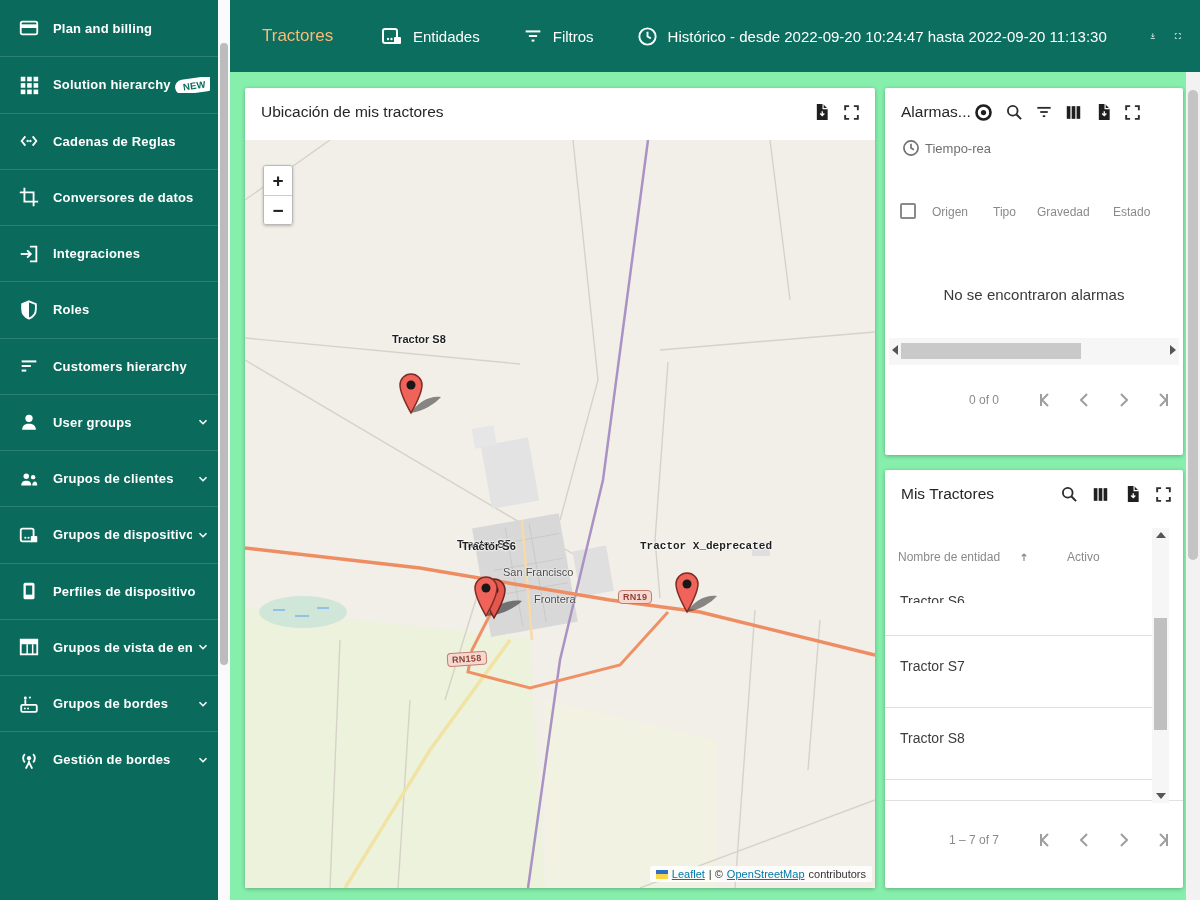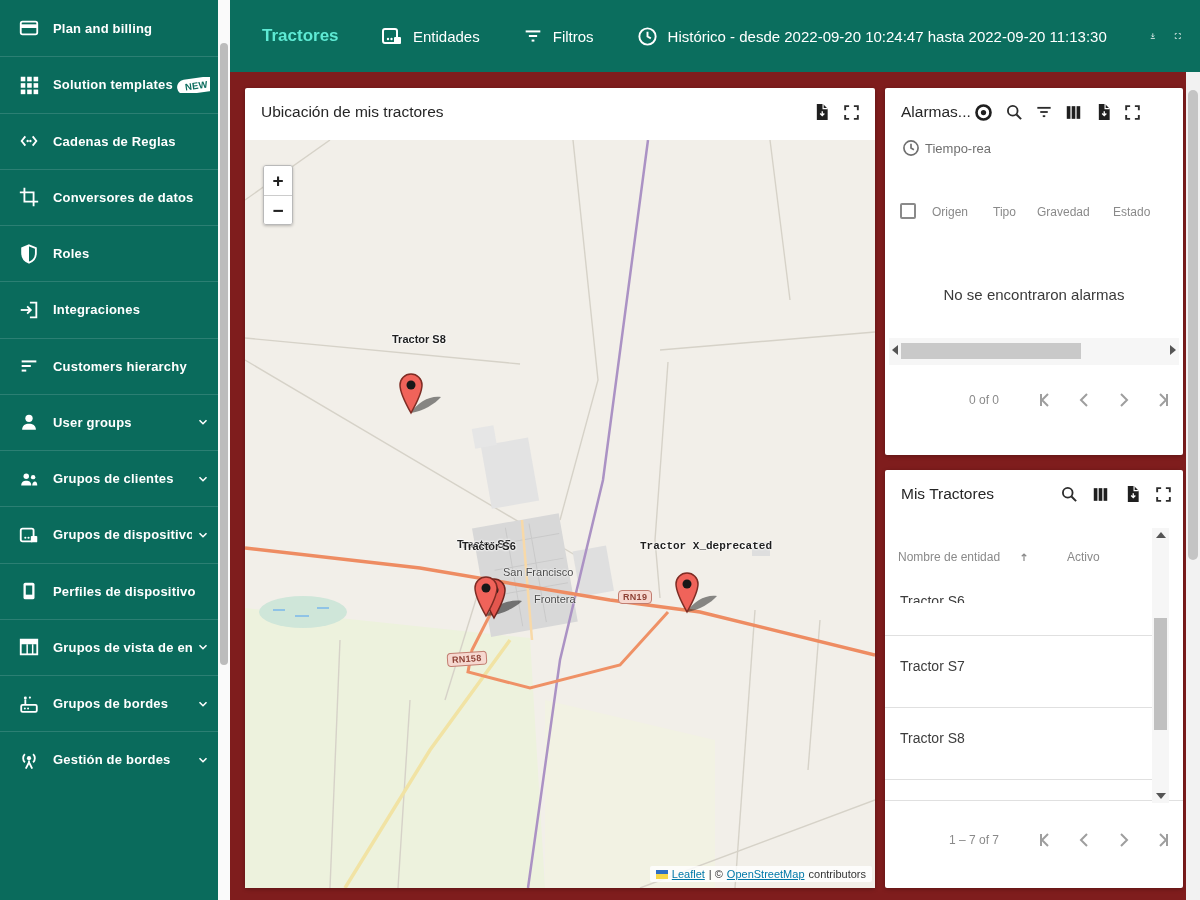--- a/index.html
+++ b/index.html
@@ -13,27 +13,27 @@
   .nav-item.active { background:#2c7e70; }
   .nav-item .ni { width:22px; height:22px; flex:none; margin-right:13px; }
   .nav-item .lbl { flex:1; color:#fff; font-size:13px; font-weight:700; letter-spacing:.2px; white-space:nowrap; overflow:hidden; }
   .badge-new { display:inline-block; background:#fff; color:#0a6b5c; font-size:9.5px; font-weight:700; padding:2px 8px; border-radius:9px; margin-left:4px; transform:rotate(-8deg); }
   .chev { width:14px; height:14px; flex:none; margin-left:4px; }
   .sidebar-scroll { position:absolute; left:218px; top:0; width:12px; height:900px; background:#fafafa; z-index:6; }
   .sidebar-scroll .thumb { position:absolute; left:2px; width:8px; top:43px; height:622px; background:#bcbcbc; border-radius:4px; }
 
   
   .toolbar { position:absolute; left:230px; top:0; width:970px; height:72px; background:#0b6e5e; display:flex; align-items:center; padding-left:32px; z-index:4; }
-  .tb-title { color:#5eead4; font-size:17px; font-weight:700; width:118px; flex:none; }
+  .tb-title { color:#fdba74; font-size:17px; font-weight:400; width:118px; flex:none; }
   .tb-btn { display:flex; align-items:center; gap:9px; color:#fff; font-size:15px; margin-right:42px; cursor:pointer; white-space:nowrap; }
   .tb-spacer { flex:1; }
   .tb-icon-btn { width:26px; height:26px; margin-right:18px; cursor:pointer; }
 
   
-  .content { position:absolute; left:230px; top:72px; width:956px; height:828px; background:#7f1d1d; }
+  .content { position:absolute; left:230px; top:72px; width:956px; height:828px; background:#86efac; }
   .main-scroll { position:absolute; left:1186px; top:72px; width:14px; height:828px; background:#f2f2f2; }
   .main-scroll .thumb { position:absolute; left:2px; width:10px; top:18px; height:470px; background:#c4c4c4; border-radius:5px; }
 
   .card { position:absolute; background:#fff; border-radius:2px; box-shadow:0 1px 4px rgba(0,0,0,.28); }
   .card-header { display:flex; align-items:center; padding:0 14px 0 16px; height:48px; }
   .card-title { font-size:15.5px; color:#262626; font-weight:500; flex:1; white-space:nowrap; overflow:hidden; text-overflow:ellipsis; }
   .hdr-icons { display:flex; align-items:center; gap:11px; }
   .hdr-icons svg { cursor:pointer; }
 
   
@@ -104,21 +104,21 @@
             <rect x="10" y="3" width="5" height="5"></rect>
             <rect x="17" y="3" width="5" height="5"></rect>
             <rect x="3" y="10" width="5" height="5"></rect>
             <rect x="10" y="10" width="5" height="5"></rect>
             <rect x="17" y="10" width="5" height="5"></rect>
             <rect x="3" y="17" width="5" height="5"></rect>
             <rect x="10" y="17" width="5" height="5"></rect>
             <rect x="17" y="17" width="5" height="5"></rect>
           </g>
         </svg>
-      <span class="lbl"><span>Solution templates</span><span class="badge-new">NEW</span></span>
+      <span class="lbl"><span>Solution hierarchy</span><span class="badge-new">NEW</span></span>
     </div>
 
     <div class="nav-item">
       <svg class="ni" viewBox="0 0 24 24">
           <g stroke="#fff" stroke-width="2" fill="none">
             <path d="M8 7 L4 12 L8 17"></path>
             <path d="M16 7 L20 12 L16 17"></path>
           </g>
           <circle cx="10.5" cy="12" r="1.3" fill="#fff"></circle>
           <circle cx="13.5" cy="12" r="1.3" fill="#fff"></circle>
@@ -127,39 +127,39 @@
     </div>
 
     <div class="nav-item">
       <svg class="ni" viewBox="0 0 24 24">
           <g stroke="#fff" stroke-width="2" fill="none">
             <path d="M7 2 V17 H22"></path>
             <path d="M2 7 H17 V22"></path>
           </g>
         </svg>
       <span class="lbl">Conversores de datos</span>
-    </div>
-
-    <div class="nav-item">
-      <svg class="ni" viewBox="0 0 24 24">
-          <path d="M12 2.5 L19.5 5.5 V11 C19.5 16.2 16.4 19.8 12 21.5 C7.6 19.8 4.5 16.2 4.5 11 V5.5 Z" fill="none" stroke="#fff" stroke-width="2"></path>
-          <path d="M12 2.5 L4.5 5.5 V11 C4.5 16.2 7.6 19.8 12 21.5 Z" fill="#fff"></path>
-        </svg>
-      <span class="lbl">Roles</span>
     </div>
 
     <div class="nav-item">
       <svg class="ni" viewBox="0 0 24 24">
           <g stroke="#fff" stroke-width="2" fill="none">
             <path d="M13 4 H20 V20 H13"></path>
             <path d="M3 12 H14"></path>
             <path d="M10 8 L14 12 L10 16"></path>
           </g>
         </svg>
       <span class="lbl">Integraciones</span>
+    </div>
+
+    <div class="nav-item">
+      <svg class="ni" viewBox="0 0 24 24">
+          <path d="M12 2.5 L19.5 5.5 V11 C19.5 16.2 16.4 19.8 12 21.5 C7.6 19.8 4.5 16.2 4.5 11 V5.5 Z" fill="none" stroke="#fff" stroke-width="2"></path>
+          <path d="M12 2.5 L4.5 5.5 V11 C4.5 16.2 7.6 19.8 12 21.5 Z" fill="#fff"></path>
+        </svg>
+      <span class="lbl">Roles</span>
     </div>
 
     <div class="nav-item">
       <svg class="ni" viewBox="0 0 24 24">
           <g stroke="#fff" stroke-width="2.2">
             <path d="M4 7 H20"></path>
             <path d="M4 12 H14"></path>
             <path d="M4 17 H9"></path>
           </g>
         </svg>

